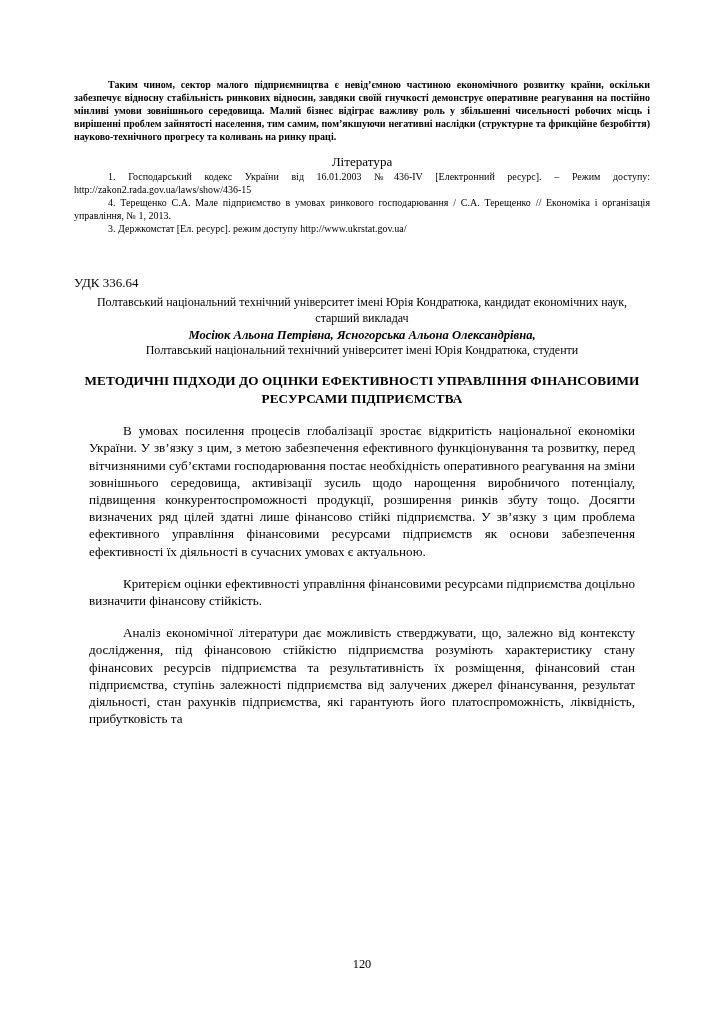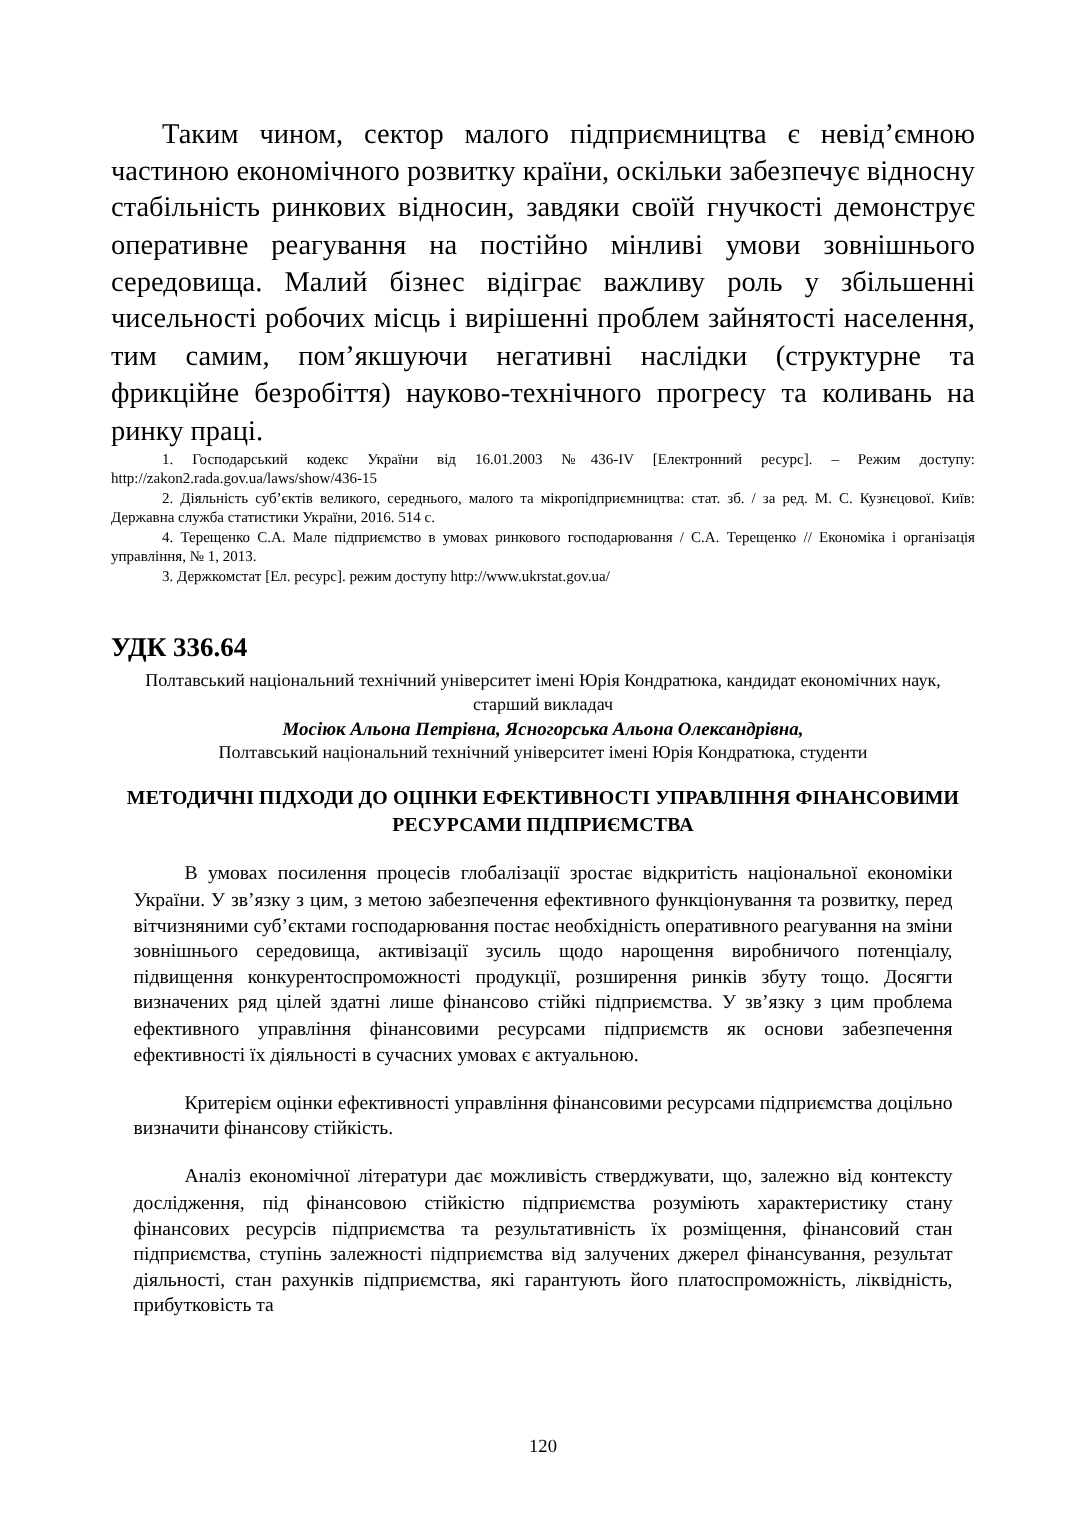--- a/index.html
+++ b/index.html
@@ -14,47 +14,48 @@
     color: #000000;
   }
   .page {
     position: relative;
     width: 724px;
     height: 1024px;
     box-sizing: border-box;
     padding: 78px 74px 0 74px;
   }
   .para {
-    font-size: 19px;
+    font-size: 10px;
     line-height: 1.30;
     text-align: justify;
     text-indent: 34px;
     margin: 0 0 0 0;
     hyphens: none;
+    font-weight: bold;
   }
   .lit-heading {
     font-size: 13.1px;
     text-align: center;
     text-indent: 0;
     margin-top: 11px;
     margin-bottom: 0;
   }
   .ref {
     font-size: 10px;
     line-height: 1.30;
     text-align: justify;
     text-indent: 34px;
     margin: 0;
   }
   .udk {
-    font-size: 18px;
-    font-weight: bold;
+    font-size: 13px;
+    font-weight: normal;
     text-indent: 0;
     text-align: left;
-    margin-top: 30px;
+    margin-top: 40px;
     margin-bottom: 4px;
   }
   .author {
     font-size: 12.6px;
     font-weight: bold;
     font-style: italic;
     text-align: center;
     text-indent: 0;
     line-height: 1.32;
     margin: 0;
@@ -91,23 +92,23 @@
     font-size: 12.4px;
   }
 </style>
 </head>
 <body>
 
 <div class="page">
 
   <p class="para">Таким чином, сектор малого підприємництва є невід’ємною частиною економічного розвитку країни, оскільки забезпечує відносну стабільність ринкових відносин, завдяки своїй гнучкості демонструє оперативне реагування на постійно мінливі умови зовнішнього середовища. Малий бізнес відіграє важливу роль у збільшенні чисельності робочих місць і вирішенні проблем зайнятості населення, тим самим, пом’якшуючи негативні наслідки (структурне та фрикційне безробіття) науково-технічного прогресу та коливань на ринку праці.</p>
 
+  <p class="lit-heading">Література</p>
 
   <p class="ref">1. Господарський кодекс України від 16.01.2003 №436-IV [Електронний ресурс]. – Режим доступу:  http://zakon2.rada.gov.ua/laws/show/436-15</p>
-  <p class="ref">2. Діяльність суб’єктів великого, середнього, малого та мікропідприємництва: стат. зб. / за ред. М. С. Кузнєцової. Київ: Державна служба статистики України, 2016. 514 с.</p>
   <p class="ref">4. Терещенко С.А. Мале підприємство в умовах ринкового господарювання / С.А. Терещенко // Економіка і організація управління, № 1, 2013.</p>
   <p class="ref">3.  Держкомстат [Ел. ресурс]. режим доступу http://www.ukrstat.gov.ua/</p>
 
   <p class="udk">УДК 336.64</p>
 
   <p class="affil">Полтавський національний технічний університет імені Юрія Кондратюка, кандидат економічних наук, старший викладач</p>
   <p class="author">Мосіюк Альона Петрівна, Ясногорська Альона Олександрівна,</p>
   <p class="affil">Полтавський національний технічний університет імені Юрія Кондратюка, студенти</p>
 
   <p class="title">МЕТОДИЧНІ ПІДХОДИ ДО ОЦІНКИ ЕФЕКТИВНОСТІ УПРАВЛІННЯ ФІНАНСОВИМИ РЕСУРСАМИ ПІДПРИЄМСТВА</p>

